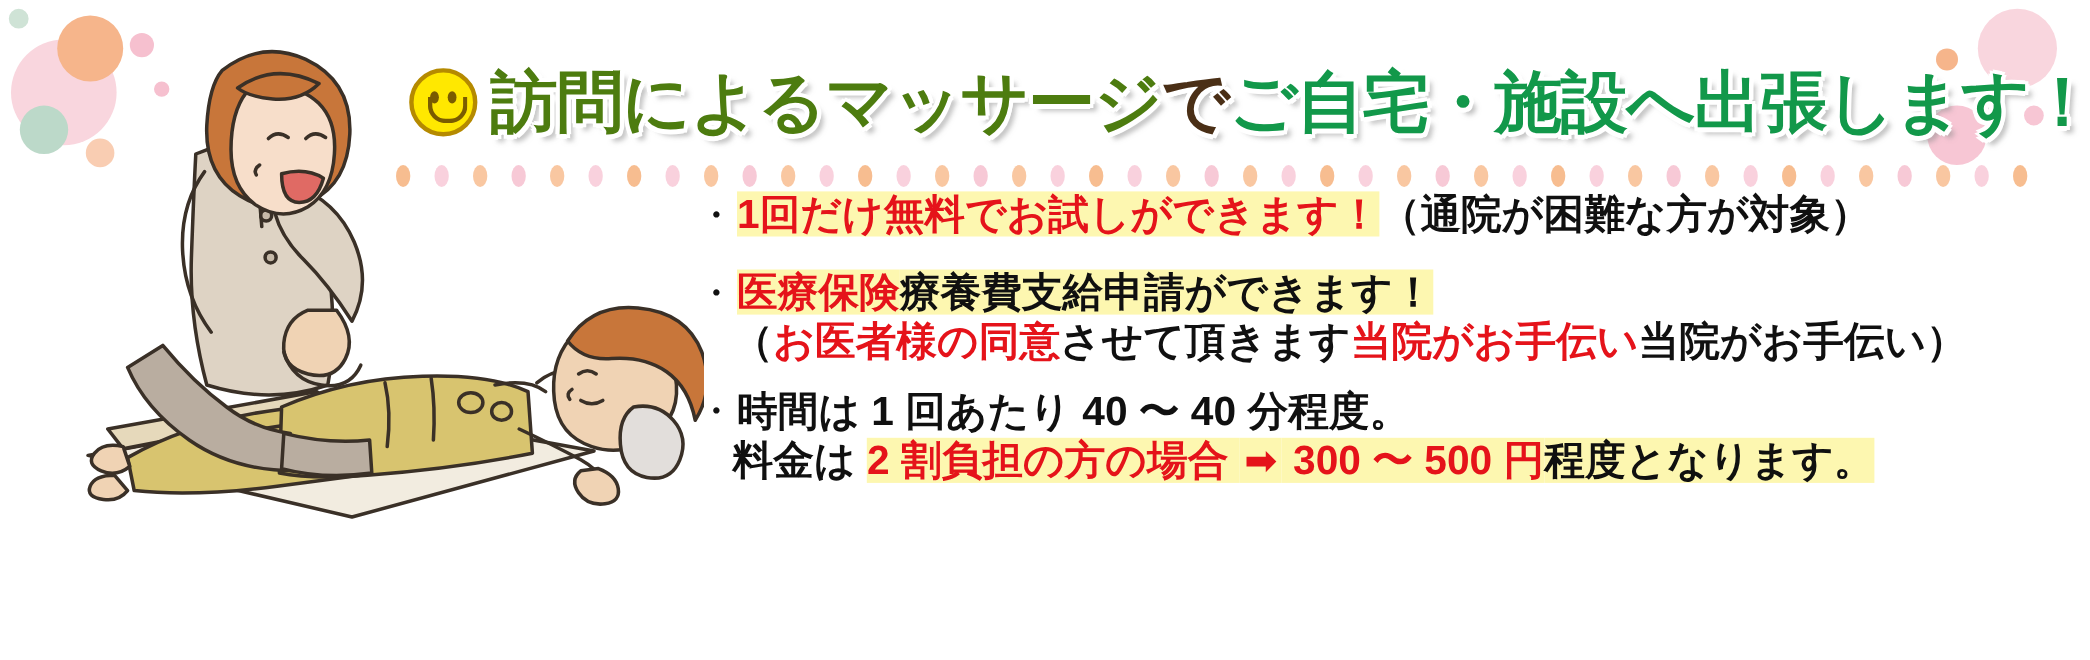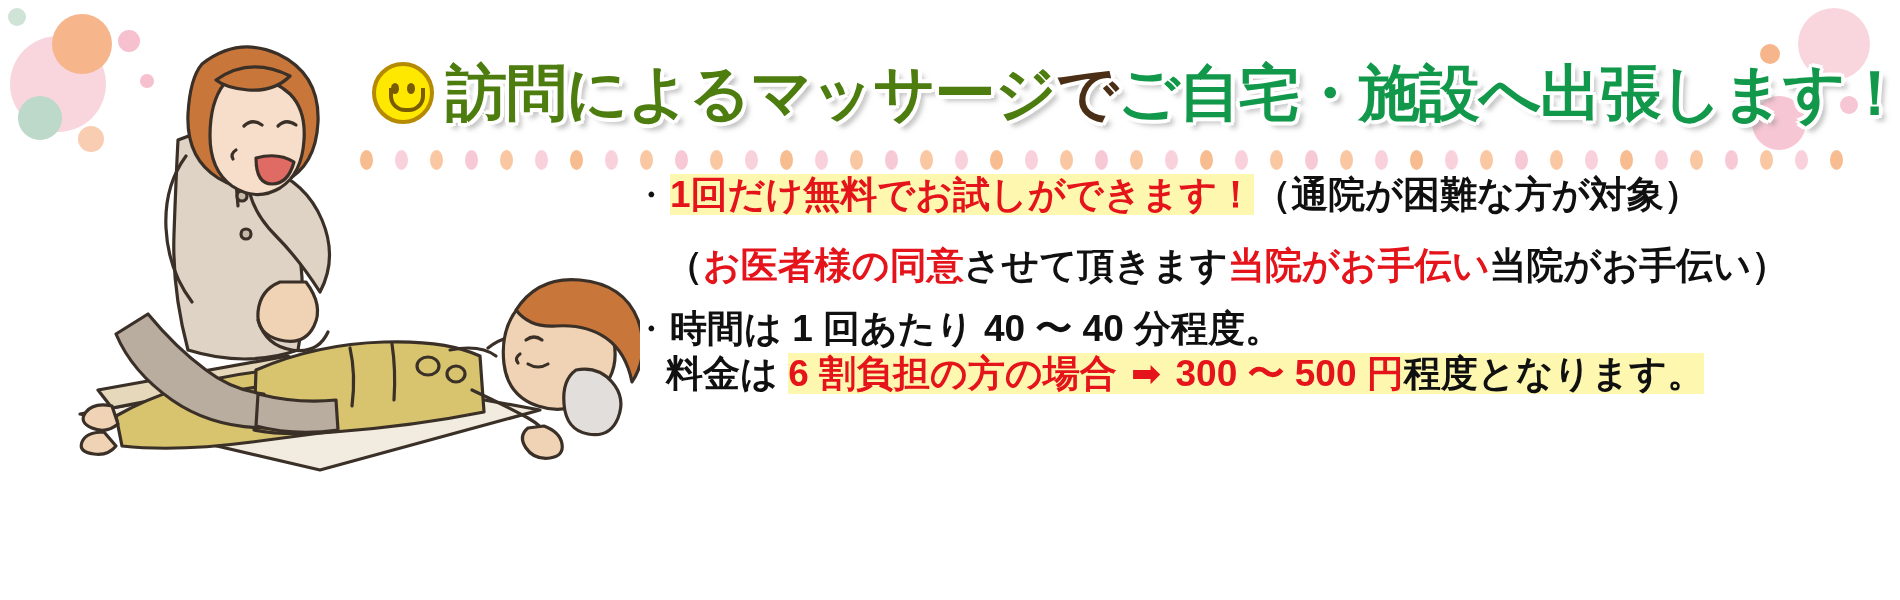--- a/index.html
+++ b/index.html
@@ -150,31 +150,34 @@
     </div>
 
   <div id="bullets">
 
     <div class="b-row b-main">
       <span class="bul">・</span><span class="red mark">1回だけ無料でお試しができます！</span><span class="blk">（通院が困難な方が対象）</span>
     </div>
 
     <div class="gap"></div>
 
+    <div class="b-row b-main">
+      <span class="bul">・</span><span class="red mark">医療保険</span><span class="blk mark">療養費支給申請ができます！</span>
+    </div>
     <div class="b-row b-sub">
       <span class="blk">（</span><span class="red">お医者様の同意</span><span class="blk">させて頂きます</span><span class="red">当院がお手伝い</span><span class="blk">当院がお手伝い）</span>
     </div>
 
     <div class="gap"></div>
 
     <div class="b-row b-main">
       <span class="bul">・</span><span class="blk">時間は 1 回あたり 40 〜 40 分程度。</span>
     </div>
     <div class="b-row b-sub">
-      <span class="blk">料金は </span><span class="red mark">6 割負担の方の場合 </span><span class="arrow mark">➡</span><span class="red mark"> 300 〜 500 円</span><span class="blk mark">程度となります。</span>
+      <span class="blk">料金は </span><span class="red mark">2 割負担の方の場合 </span><span class="arrow mark">➡</span><span class="red mark"> 300 〜 500 円</span><span class="blk mark">程度となります。</span>
     </div>
 
   </div>
 
   <div style="position:absolute;left:20px;top:18px;width:620px;height:480px;">
     <svg viewBox="0 0 620 480" width="620" height="480">
       <g stroke="#3a3027" stroke-width="3.2" stroke-linejoin="round" stroke-linecap="round" fill="none">
 
         <path d="M60 396 L300 352 L520 392 L300 452 Z" fill="#f2ece0"></path>
         <path d="M78 372 L268 338 L288 352 L92 390 Z" fill="#e6d9bb"></path>

